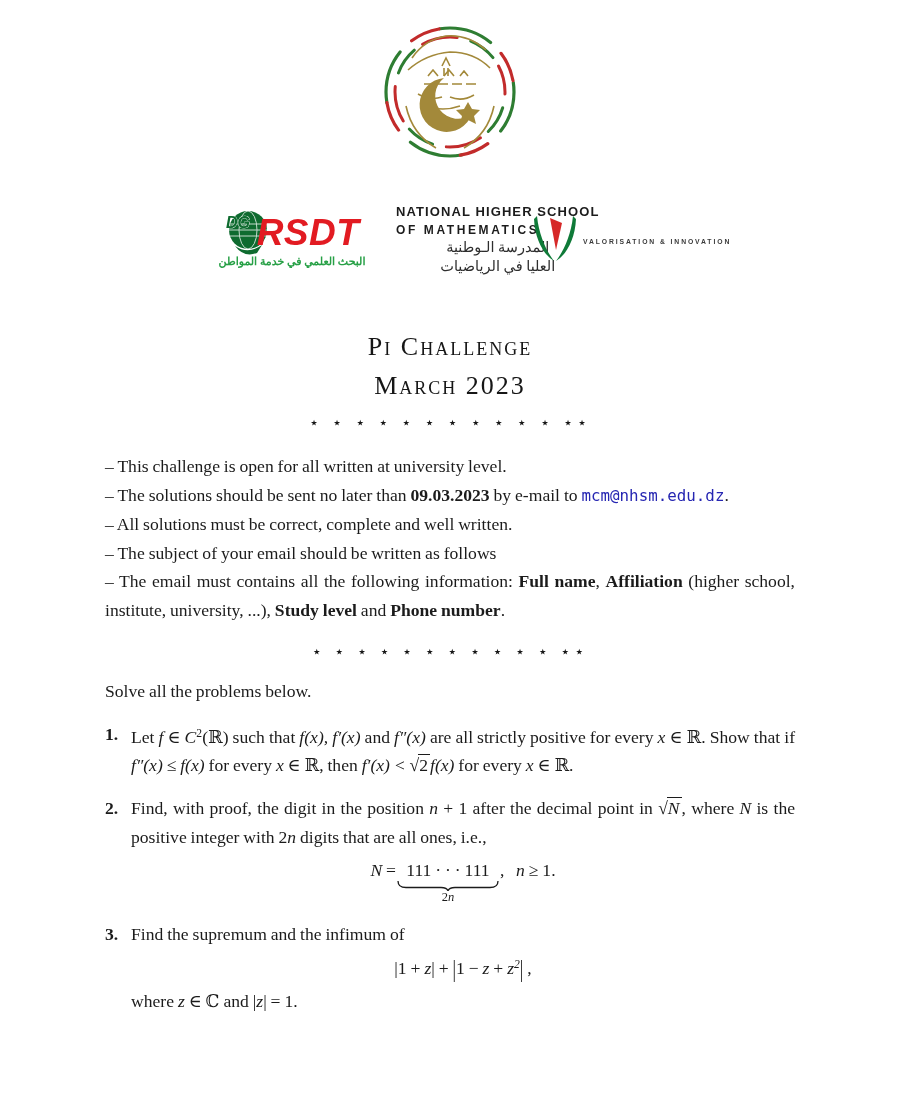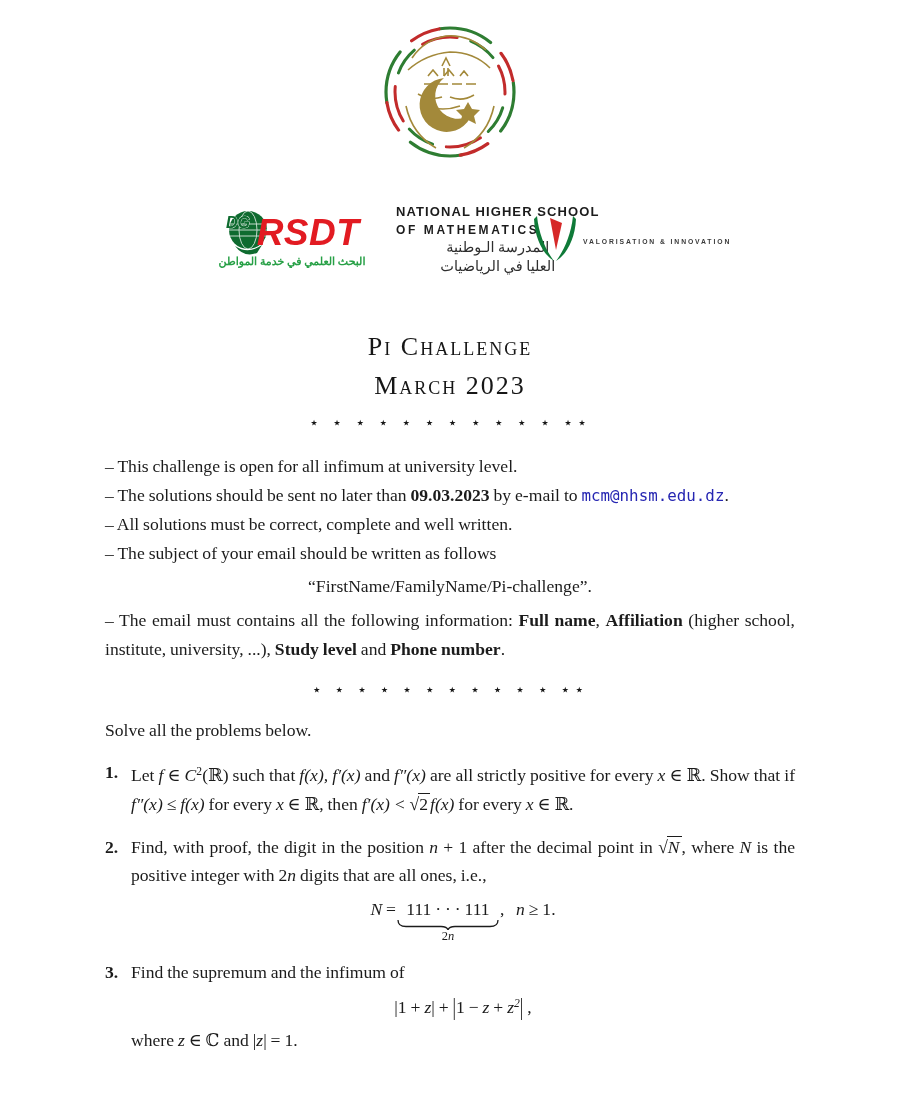--- a/index.html
+++ b/index.html
@@ -138,26 +138,25 @@
   </div>
 
   <div class="titleblock">
     <div class="title1">Pi Challenge</div>
     <div class="title2">March 2023</div>
   </div>
   <div class="stars stars-top">⋆ ⋆ ⋆ ⋆ ⋆ ⋆ ⋆ ⋆ ⋆ ⋆ ⋆ ⋆⋆</div>
 
   <div class="body">
 
-    <div class="para"><span>– This challenge is open for all infimum at university level.</span></div>
+    <div class="para"><span>– This challenge is open for all written at university level.</span></div>
     <div class="para"><span>– The solutions should be sent no later than </span><span class="s-b">09.03.2023</span><span> by e-mail to </span><span class="s-tt">mcm@nhsm.edu.dz</span><span>.</span></div>
     <div class="para"><span>– All solutions must be correct, complete and well written.</span></div>
     <div class="para"><span>– The subject of your email should be written as follows</span></div>
 
-    <div class="quoteline">“FirstName/FamilyName/Pi-challenge”.</div>
 
     <div class="para just"><span>– The email must contains all the following information: </span><span class="s-b">Full name</span><span>, </span><span class="s-b">Affiliation</span><span> (higher school, institute, university, ...), </span><span class="s-b">Study level</span><span> and </span><span class="s-b">Phone number</span><span>.</span></div>
 
     <div class="stars stars-mid">⋆ ⋆ ⋆ ⋆ ⋆ ⋆ ⋆ ⋆ ⋆ ⋆ ⋆ ⋆⋆</div>
 
     <div class="para intro">Solve all the problems below.</div>
 
     <div class="problem">
       <span class="pnum">1.</span>
       <div class="pbody">

